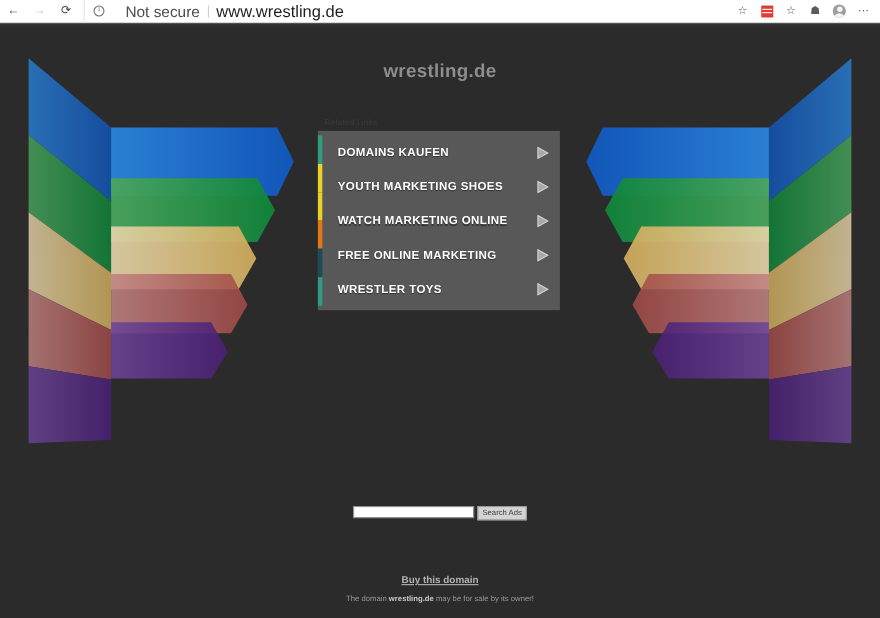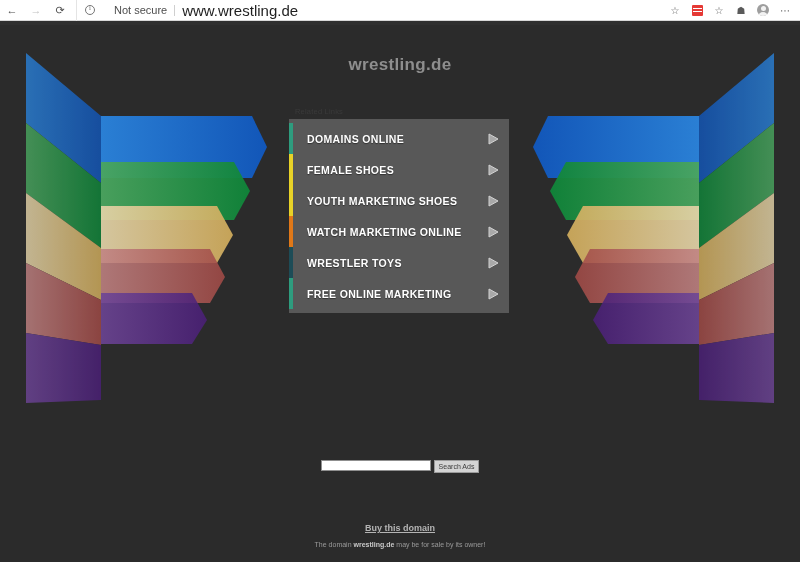--- a/index.html
+++ b/index.html
@@ -36,21 +36,21 @@
     width: 10px; height: 10px;
     border: 1px solid #767676; border-radius: 50%;
     position: relative; margin-right: 4px; flex: none;
   }
   #security-icon::after {
     content: "i"; position: absolute; left: 0; right: 0; top: -2px;
     text-align: center; font-size: 7px; color: #767676;
     font-family: "Liberation Serif", serif;
   }
   #not-secure-label {
-    font-size: 11px; color: #4d4d4d; white-space: nowrap; padding-left: 15px;
+    font-size: 14px; color: #4d4d4d; white-space: nowrap; padding-left: 15px;
   }
   #url-separator {
     width: 1px; height: 11px; background: #cfcfcf; margin: 0 7px;
   }
   #url-text { font-size: 15px; color: #1f1f1f; white-space: nowrap; }
 
   #chrome-right { display: flex; align-items: center; padding-right: 4px; }
   .chrome-icon {
     width: 22px; height: 21px;
     display: flex; align-items: center; justify-content: center;
@@ -269,51 +269,45 @@
       <div id="color-strip">
         <span style="background:#2e9c7e"></span>
         <span style="background:#e8d227"></span>
         <span style="background:#e8d227"></span>
         <span style="background:#e07818"></span>
         <span style="background:#1d4c57"></span>
         <span style="background:#2e9c7e"></span>
       </div>
 
       <div class="link-row">
-        <span class="link-label">DOMAINS ONLINE</span>
-        <svg class="arrow-icon" width="11" height="12" viewBox="0 0 11 12">
-          <polygon points="1,1 10,6 1,11" fill="#a9a9a9" stroke="#d2d2d2" stroke-width="1"></polygon>
-        </svg>
-      </div>
-      <div class="link-row">
-        <span class="link-label">FEMALE SHOES</span>
+        <span class="link-label">DOMAINS KAUFEN</span>
         <svg class="arrow-icon" width="11" height="12" viewBox="0 0 11 12">
           <polygon points="1,1 10,6 1,11" fill="#a9a9a9" stroke="#d2d2d2" stroke-width="1"></polygon>
         </svg>
       </div>
       <div class="link-row">
         <span class="link-label">YOUTH MARKETING SHOES</span>
         <svg class="arrow-icon" width="11" height="12" viewBox="0 0 11 12">
           <polygon points="1,1 10,6 1,11" fill="#a9a9a9" stroke="#d2d2d2" stroke-width="1"></polygon>
         </svg>
       </div>
       <div class="link-row">
         <span class="link-label">WATCH MARKETING ONLINE</span>
         <svg class="arrow-icon" width="11" height="12" viewBox="0 0 11 12">
           <polygon points="1,1 10,6 1,11" fill="#a9a9a9" stroke="#d2d2d2" stroke-width="1"></polygon>
         </svg>
       </div>
       <div class="link-row">
+        <span class="link-label">FREE ONLINE MARKETING</span>
+        <svg class="arrow-icon" width="11" height="12" viewBox="0 0 11 12">
+          <polygon points="1,1 10,6 1,11" fill="#a9a9a9" stroke="#d2d2d2" stroke-width="1"></polygon>
+        </svg>
+      </div>
+      <div class="link-row">
         <span class="link-label">WRESTLER TOYS</span>
-        <svg class="arrow-icon" width="11" height="12" viewBox="0 0 11 12">
-          <polygon points="1,1 10,6 1,11" fill="#a9a9a9" stroke="#d2d2d2" stroke-width="1"></polygon>
-        </svg>
-      </div>
-      <div class="link-row">
-        <span class="link-label">FREE ONLINE MARKETING</span>
         <svg class="arrow-icon" width="11" height="12" viewBox="0 0 11 12">
           <polygon points="1,1 10,6 1,11" fill="#a9a9a9" stroke="#d2d2d2" stroke-width="1"></polygon>
         </svg>
       </div>
     </div>
   </div>
 
   <div id="search-area">
     <input id="search-input" type="text" placeholder="" style="">
     <button id="search-button">Search Ads</button>

